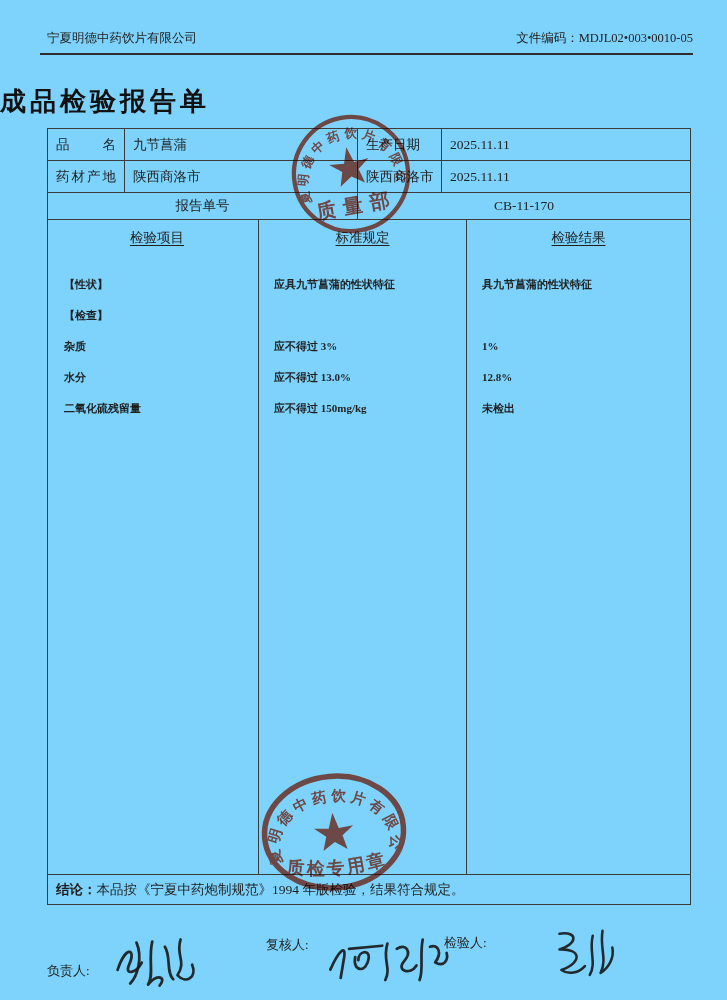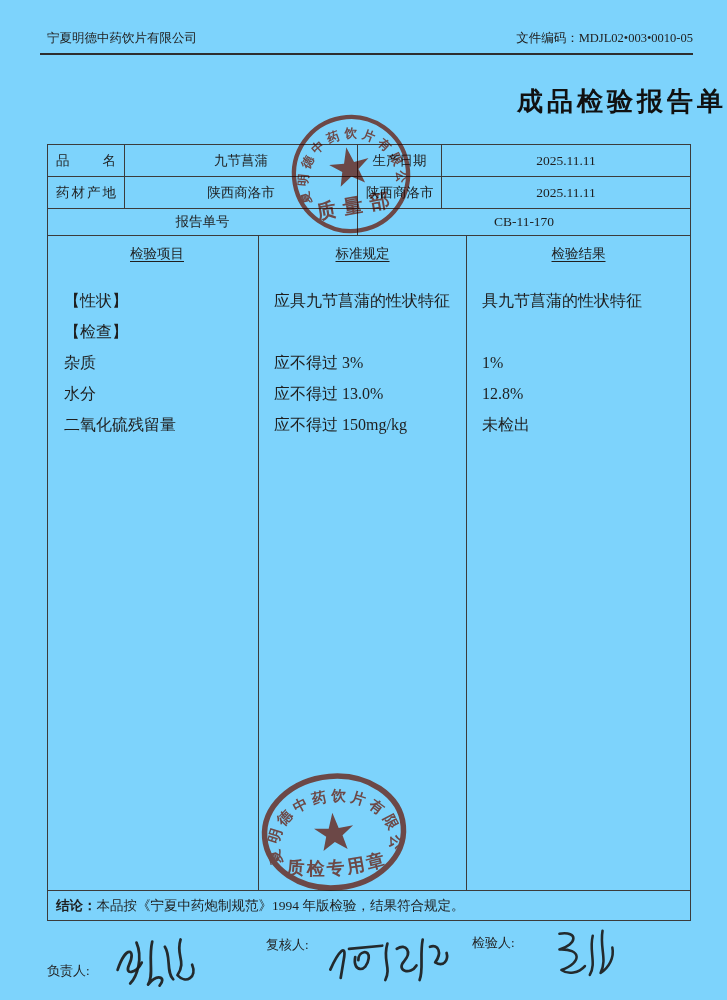--- a/index.html
+++ b/index.html
@@ -12,42 +12,42 @@
   .doc-header {
     position:absolute; left:47px; top:30px; width:646px;
     display:flex; justify-content:space-between; align-items:flex-end;
     font-size:12.5px; color:#222;
   }
   .header-rule {
     position:absolute; left:40px; top:53px; width:653px;
     border-top:2px solid #2e2e2e; height:0;
   }
   .doc-title {
-    position:absolute; left:0; top:84px; width:727px; text-align:right;
+    position:absolute; left:0; top:84px; width:727px; text-align:left;
     font-size:26px; font-weight:bold; letter-spacing:4px; color:#111;
   }
   
   table.report {
-    position:absolute; left:47px; top:144px; width:644px;
+    position:absolute; left:47px; top:128px; width:644px;
     border-collapse:collapse; table-layout:fixed; font-size:13.5px;border-radius:6px;
   }
   table.report td {
     border:1.5px solid #3b3b3b; padding:1px 8px; color:#1f1f1f;
     overflow:hidden; white-space:nowrap;
   }
-  tr.info-row td { height:29px;text-align:center; }
+  tr.info-row td { height:29px; }
   tr.reportno-row td { height:24px;text-align:center; }
   td.jlabel { text-align:justify; text-align-last:justify; padding:1px 10px; }
   td.items-cell { vertical-align:top; padding:0; white-space:normal; }
   .col-head { padding-top:8px; height:20px; font-size:13.5px; }
   .col-head span { text-decoration:underline; text-underline-offset:3px; }
   .head-left { text-align:center; padding-left:8px; }
   .head-center { text-align:center; }
   .item-gap { height:20px; }
-  .item-line { height:31px; line-height:31px; padding-left:8px; font-size:16px; }
+  .item-line { height:31px; line-height:31px; padding-left:8px; font-size:11px;font-weight:bold; }
   .pad6 { padding-left:7px; }
   tr.conclusion-row td { height:27px; font-size:13.5px; white-space:nowrap; }
   .b { font-weight:bold; }
   
   .sign-row { position:absolute; left:0; top:0; width:727px; height:0; }
   .sign-label { position:absolute; font-size:13px; color:#222; }
   .sig { position:absolute; }
   .sig svg path { fill:none; stroke:#1b1b1b; stroke-width:2.6; stroke-linecap:round; stroke-linejoin:round; opacity:.92; }
   
   .stamp { position:absolute; mix-blend-mode:multiply; opacity:.88; pointer-events:none; }
@@ -127,21 +127,21 @@
       <td colspan="6">
         <span class="b">结论：</span><span>本品按《宁夏中药炮制规范》1994 年版检验，结果符合规定。</span>
       </td>
     </tr>
   </tbody>
     </table>
 
   <div class="sign-row">
     <span class="sign-label" style="left:47px;  top:962px">负责人:</span>
     <span class="sign-label" style="left:266px; top:936px">复核人:</span>
-    <span class="sign-label" style="left:472px; top:934px">检验人:</span>
+    <span class="sign-label" style="left:444px; top:934px">检验人:</span>
 
     <div class="sig" style="left:105px; top:930px; width:105px; height:62px">
       <svg viewBox="0 0 100 60">
         <path d="M12 38 C20 14, 30 18, 23 33 C18 44, 30 41, 35 31"></path>
         <path d="M30 12 C36 26, 31 44, 24 51"></path>
         <path d="M45 11 C41 28, 47 43, 41 52 C50 41, 59 45, 52 53"></path>
         <path d="M57 16 C63 25, 58 40, 65 47"></path>
         <path d="M72 9 C67 25, 78 29, 69 43 C77 52, 88 45, 83 33"></path>
       </svg>
     </div>

